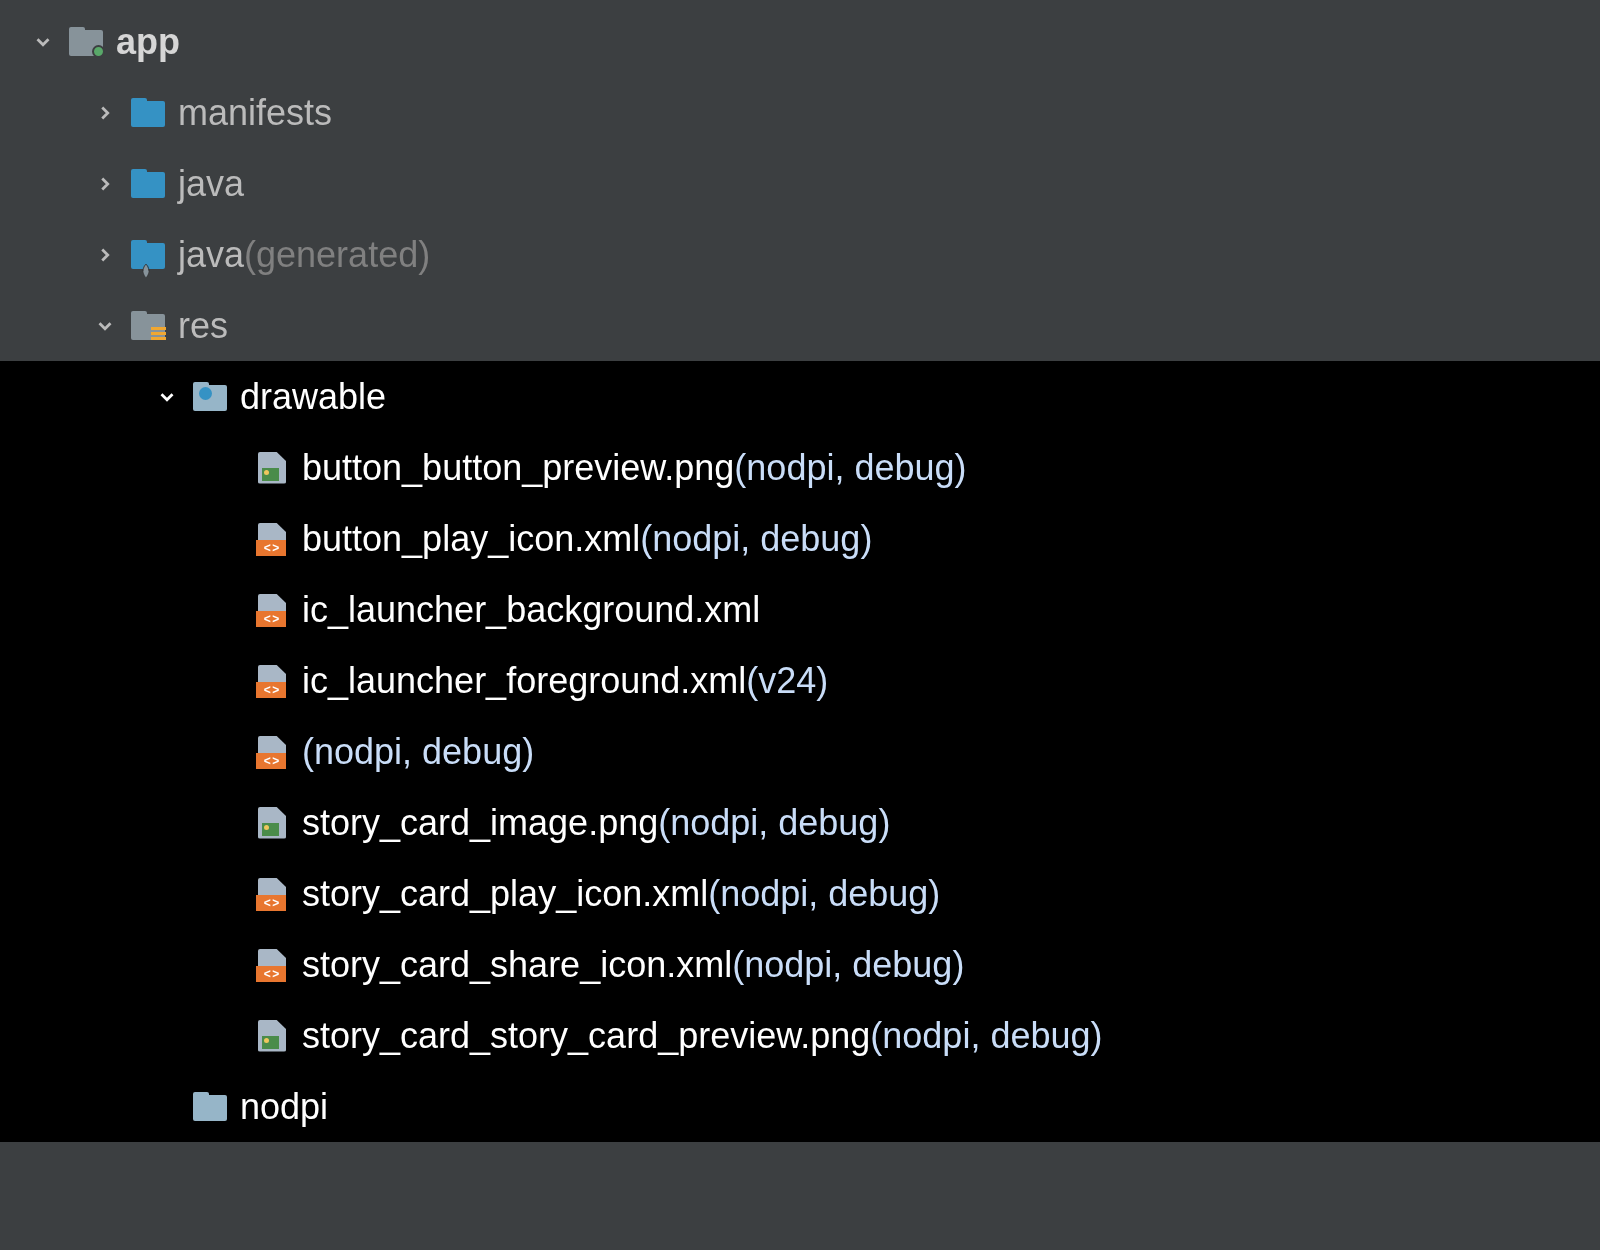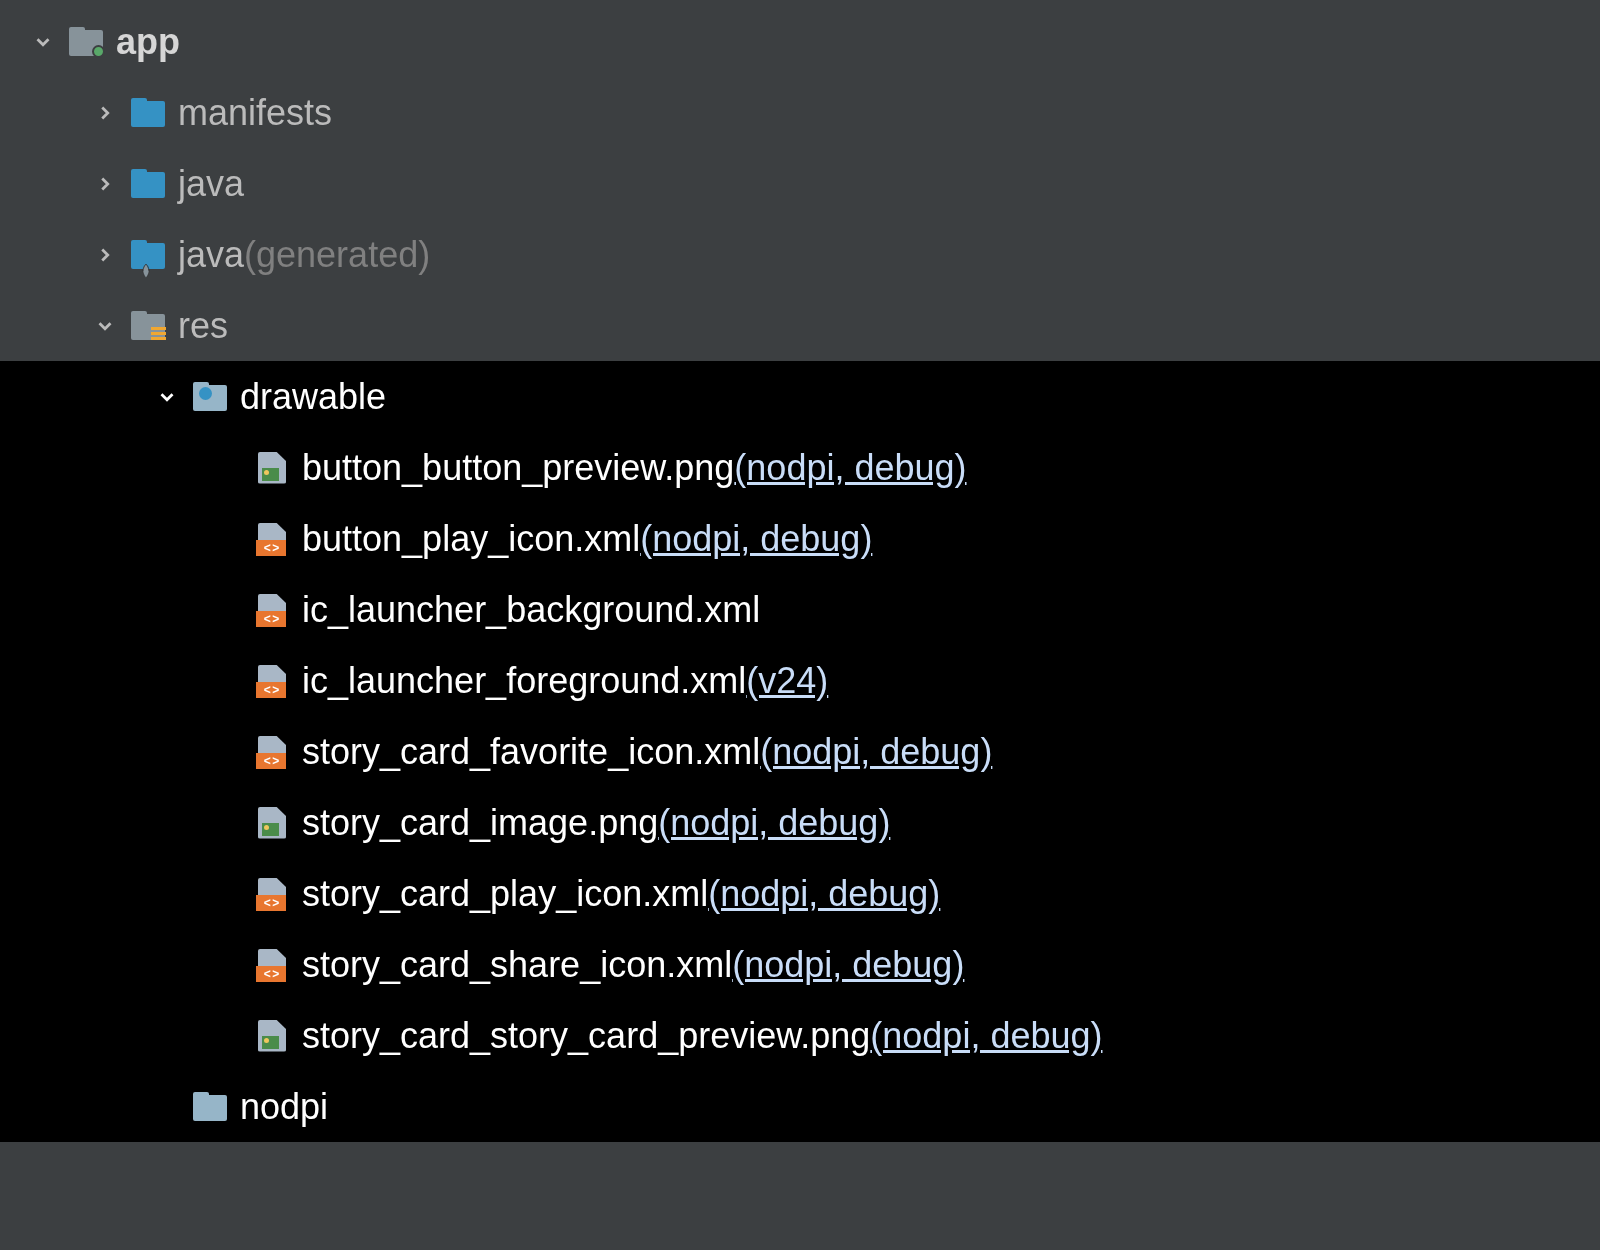--- a/index.html
+++ b/index.html
@@ -124,21 +124,21 @@
     background: #efc75e;
     width: 5px; height: 5px;
     border-radius: 50%;
     top: 2px; left: 2px;
   }
   .label { display: inline-block; }
   .label.app { color: #d6d6d6; font-weight: 600; }
   .label.main { color: #bbbbbb; text-align: center; }
   .label.sel { color: #ffffff; }
   .suffix-muted { color: #808080; }
-  .suffix-sel { color: #c9ddf8; margin-left: 0; text-decoration: underline; }
+  .suffix-sel { color: #c9ddf8; margin-left: 0; }
 </style>
 </head>
 <body>
 
 <div class="tree">
 
   <div class="row">
     <span class="indent" style="width:28px"></span>
     <span class="chev">
       <svg width="22" height="22" viewBox="0 0 24 24">
@@ -280,21 +280,20 @@
         <span class="suffix-sel"> (v24)</span>
       </div>
       <div class="row selected">
         <span class="indent" style="width: 254px;"></span>
         <span class="icon">
           <div class="file-doc">
             <div class="file-bg"></div>
             <div class="xml-badge">&lt;&nbsp;&gt;</div>
           </div>
         </span>
-        <span class="label sel">story_card_favorite_icon.xml</span>
         <span class="suffix-sel"> (nodpi, debug)</span>
       </div>
       <div class="row selected">
         <span class="indent" style="width: 254px;"></span>
         <span class="icon">
           <div class="file-doc">
             <div class="file-bg"></div>
             <div class="img-badge"></div>
           </div>
         </span>

